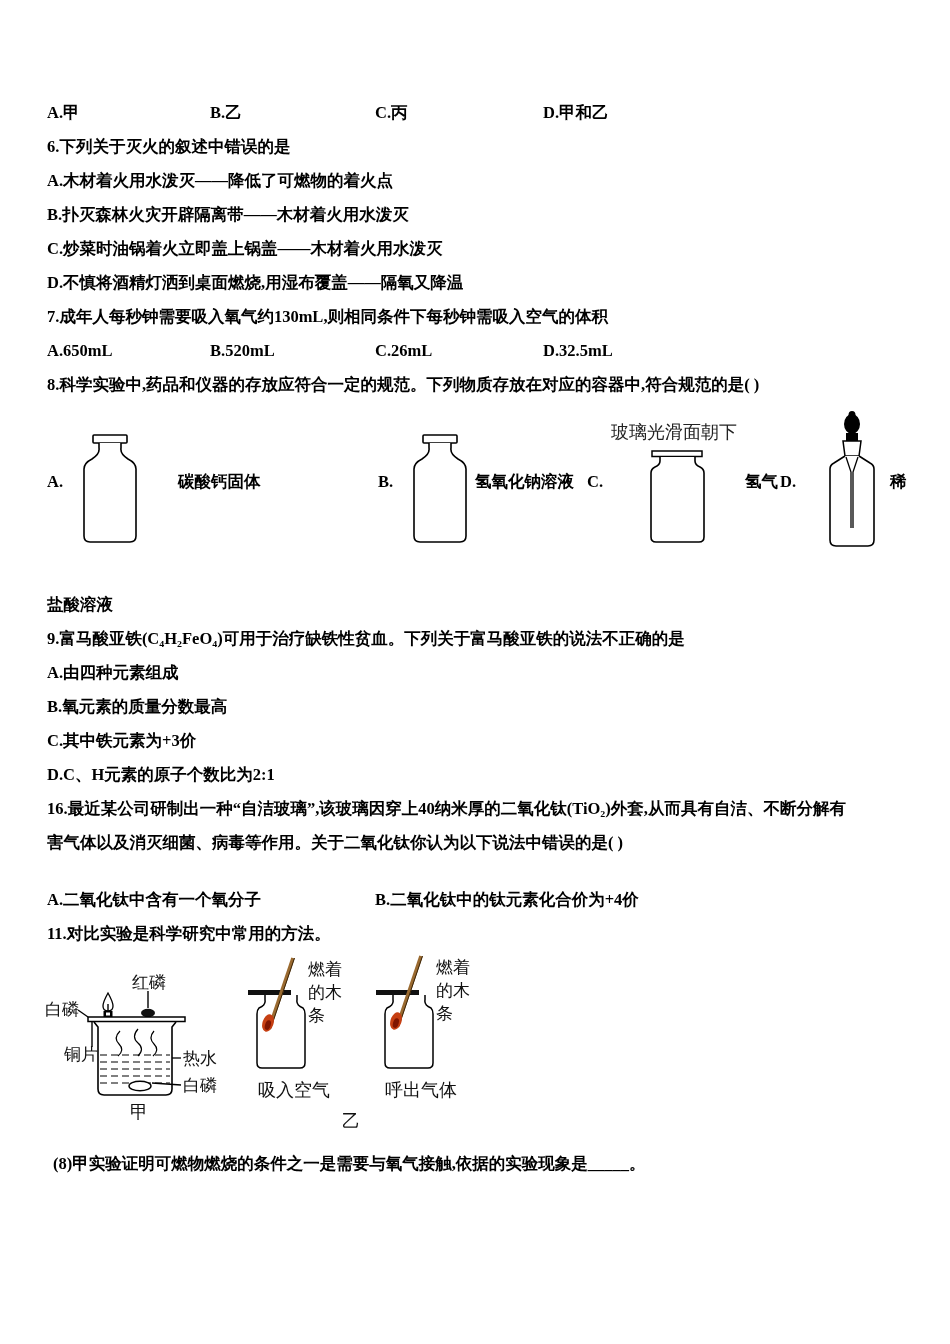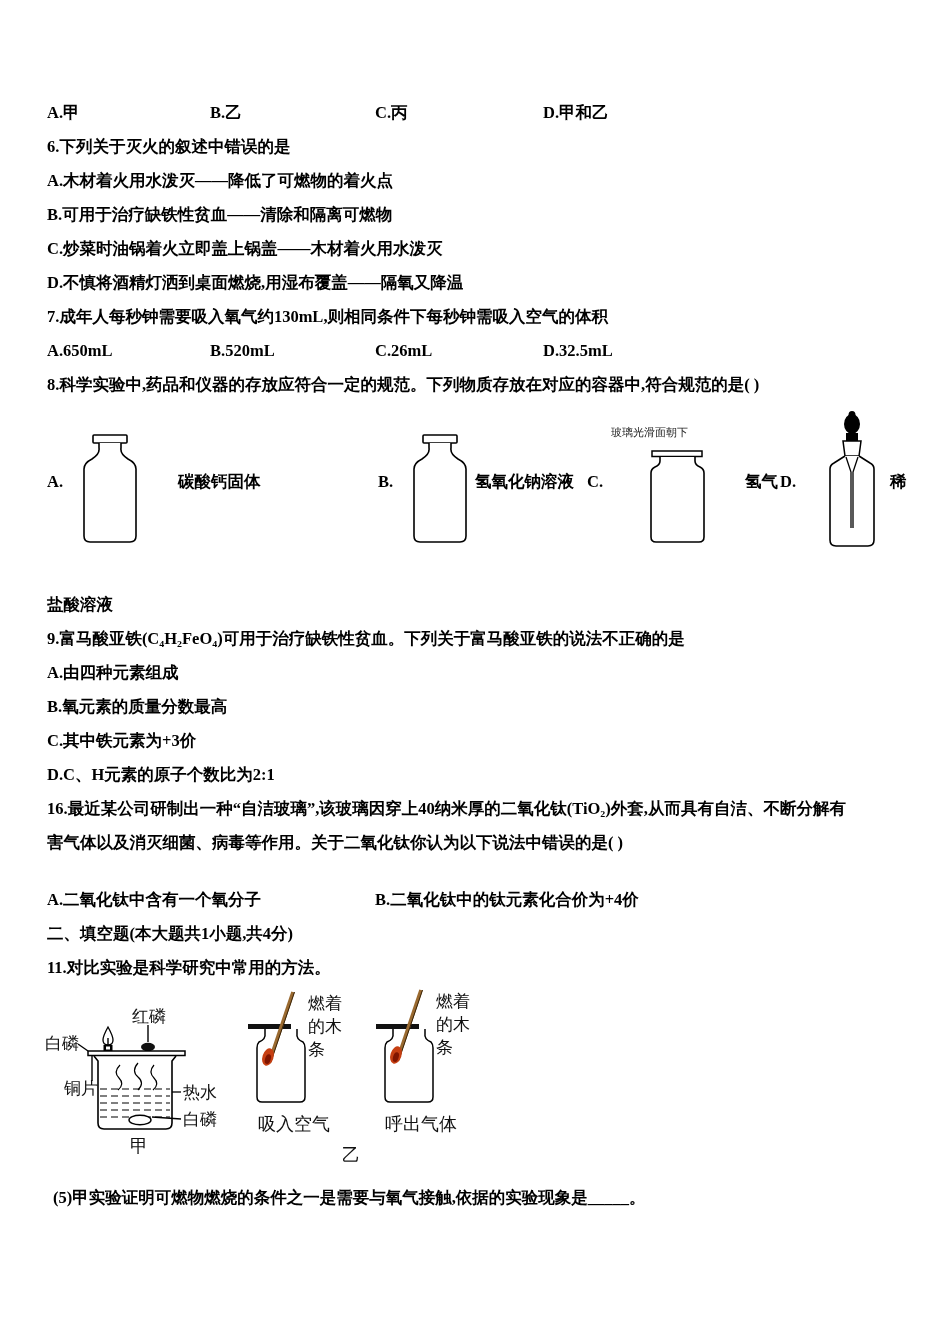--- a/index.html
+++ b/index.html
@@ -9,39 +9,39 @@
     padding:96px 40px 0 47px;
     font-family:"Liberation Serif", serif;
     font-weight:700; color:#000; font-size:16.5px;
   }
   p.line { margin:0; line-height:34px; }
   .row4 span { display:inline-block; }
   .c1 { width:163px; } .c2 { width:165px; } .c3 { width:168px; }
   .row2 .colA { display:inline-block; width:328px;margin-top:23px; }
   .fig8 { position:relative; height:186px; }
   .fig8 .abs { position:absolute; line-height:20px; white-space:nowrap; }
-  .note { font-weight:400; font-size:11px; color:#222; }
+  .note { font-weight:400; font-size:18px; color:#222; }
   .fig11 { position:relative; height:196px; }
   .fig11 svg { position:absolute; }
   svg text { font-family:"Liberation Serif", serif; }
   .figlabel { font-size:17px; font-weight:400; fill:#111; }
   .figcap  { font-size:18px; font-weight:400; fill:#111; }
 </style>
 </head>
 <body>
 
 <div class="page">
 
   <p class="line row4">
     <span class="c1">A.甲</span><span class="c2">B.乙</span><span class="c3">C.丙</span><span>D.甲和乙</span>
   </p>
 
   <p class="line">6.下列关于灭火的叙述中错误的是</p>
   <p class="line">A.木材着火用水泼灭——降低了可燃物的着火点</p>
-  <p class="line">B.可用于治疗缺铁性贫血——清除和隔离可燃物</p>
+  <p class="line">B.扑灭森林火灾开辟隔离带——木材着火用水泼灭</p>
   <p class="line">C.炒菜时油锅着火立即盖上锅盖——木材着火用水泼灭</p>
   <p class="line">D.不慎将酒精灯洒到桌面燃烧,用湿布覆盖——隔氧又降温</p>
 
   <p class="line">7.成年人每秒钟需要吸入氧气约130mL,则相同条件下每秒钟需吸入空气的体积</p>
   <p class="line row4">
     <span class="c1">A.650mL</span><span class="c2">B.520mL</span><span class="c3">C.26mL</span><span>D.32.5mL</span>
   </p>
 
   <p class="line">8.科学实验中,药品和仪器的存放应符合一定的规范。下列物质存放在对应的容器中,符合规范的是(  )</p>
 
@@ -91,21 +91,20 @@
   <p class="line">A.由四种元素组成</p>
   <p class="line">B.氧元素的质量分数最高</p>
   <p class="line">C.其中铁元素为+3价</p>
   <p class="line">D.C、H元素的原子个数比为2:1</p>
 
   <p class="line">16.最近某公司研制出一种“自洁玻璃”,该玻璃因穿上40纳米厚的二氧化钛(TiO₂)外套,从而具有自洁、不断分解有害气体以及消灭细菌、病毒等作用。关于二氧化钛你认为以下说法中错误的是( )</p>
   <p class="line row2">
     <span class="colA">A.二氧化钛中含有一个氧分子</span><span>B.二氧化钛中的钛元素化合价为+4价</span>
   </p>
 
-  <p class="line">二、填空题(本大题共1小题,共4分)</p>
   <p class="line">11.对比实验是科学研究中常用的方法。</p>
 
   <div class="fig11">
 
     <svg style="left:-7px;top:4px" width="235" height="180" viewBox="0 0 235 180">
       <text class="figlabel" x="92" y="33">红磷</text>
       <line x1="108" y1="36" x2="108" y2="53" stroke="#000" stroke-width="1.4"></line>
       <ellipse cx="108" cy="58" rx="7" ry="4.2" fill="#111"></ellipse>
 
       <text class="figlabel" x="5" y="60">白磷</text>
@@ -162,15 +161,15 @@
       <ellipse cx="151.5" cy="68" rx="2.8" ry="5" fill="#801500" transform="rotate(18 151 66)"></ellipse>
       <text class="figlabel" x="191" y="18">燃着</text>
       <text class="figlabel" x="191" y="41">的木</text>
       <text class="figlabel" x="191" y="64">条</text>
       <text class="figcap" x="140" y="141">呼出气体</text>
 
       <text class="figcap" x="97" y="172">乙</text>
     </svg>
   </div>
 
-  <p class="line" style="padding-left:6px">(5)甲实验证明可燃物燃烧的条件之一是需要与氧气接触,依据的实验现象是_____。</p>
+  <p class="line" style="padding-left:6px">(8)甲实验证明可燃物燃烧的条件之一是需要与氧气接触,依据的实验现象是_____。</p>
 
 </div>
 
 </body></html>

